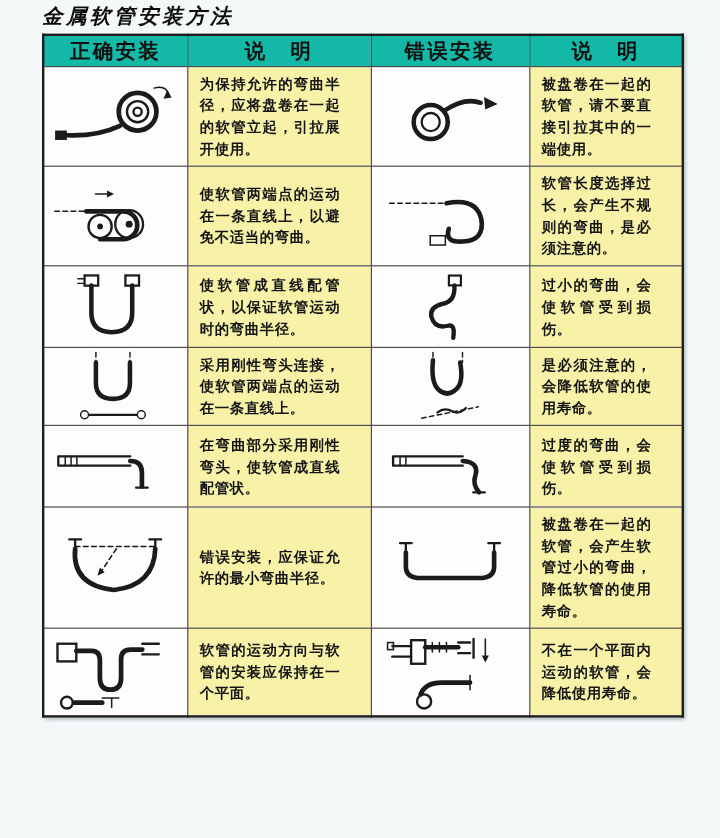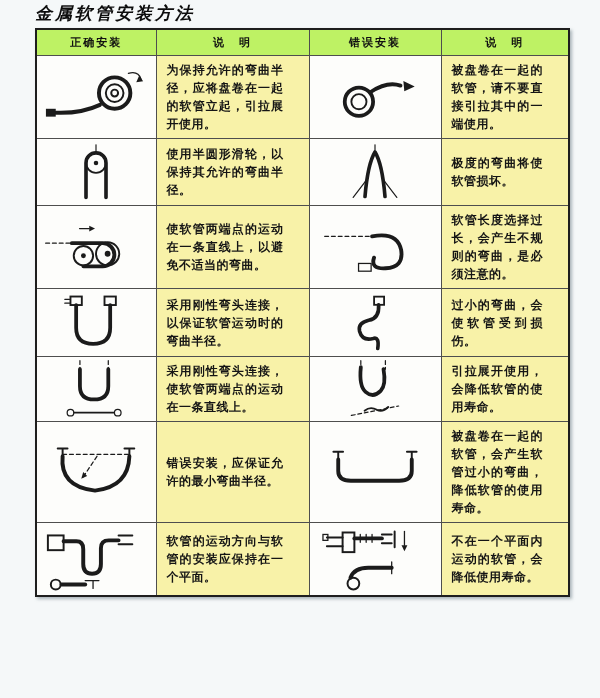--- a/index.html
+++ b/index.html
@@ -27,22 +27,22 @@
     table-layout:fixed;
     border:2px solid #1e1e1e;
     box-shadow:2px 2px 3px rgba(110,125,135,.55);
     background:#fdfdfb;
   }
   td,th{
     border:1px solid #4e4e4e;
     overflow:hidden;
   }
   th{
-    background:#bef264;
-    font-size:11px;
+    background:#14b8a6;
+    font-size:17px;
     font-weight:bold;
     letter-spacing:2px;
     height:23px;
     color:#111;
   }
   td.img{
     background:#fdfdfb;
     text-align:center;
     vertical-align:middle;
   }
@@ -103,39 +103,20 @@
       <svg width="104" height="60" viewBox="0 0 110 62">
         <circle class="h" cx="38" cy="36" r="15"></circle>
             <circle class="m" cx="38" cy="36" r="8"></circle>
         <path class="h" d="M50 26 Q68 14 82 19"></path>
         <path class="f" d="M85 14 l12 6 -11 5 z"></path>
       </svg>
     </td>
     <td class="desc">被盘卷在一起的软管，请不要直接引拉其中的一端使用。</td>
   </tr>
 
-  <tr class="r2">
-    <td class="img">
-      <svg width="100" height="60" viewBox="0 0 110 62">
-        <path class="t" d="M55 1 v8"></path>
-        <circle class="m" cx="55" cy="21" r="11"></circle>
-            <circle class="f" cx="55" cy="21" r="2.5"></circle>
-        <path class="h" d="M44 59 V21 A11 11 0 0 1 66 21 V59"></path>
-      </svg>
-    </td>
-    <td class="desc">使用半圆形滑轮，以保持其允许的弯曲半径。</td>
-    <td class="img">
-      <svg width="100" height="60" viewBox="0 0 110 62">
-        <path class="t" d="M55 1 v6"></path>
-        <path class="h" d="M44 58 Q47 22 55 9 Q63 22 66 58"></path>
-        <path class="t" d="M47 38 L31 59 M63 38 L79 59"></path>
-      </svg>
-    </td>
-    <td class="desc">极度的弯曲将使软管损坏。</td>
-  </tr>
 
   <tr class="r3">
     <td class="img">
       <svg width="108" height="60" viewBox="0 0 110 62">
         <path class="t dash" d="M3 27 H30"></path>
         <path class="t" d="M38 12 h10"></path>
             <path class="f" d="M48 9 l6 3 -6 3 z"></path>
         <circle class="m" cx="42" cy="40" r="10"></circle>
             <circle class="f" cx="42" cy="40" r="2.5"></circle>
         <circle class="m" cx="67" cy="38" r="12"></circle>
@@ -157,21 +138,21 @@
 
   <tr class="r5">
     <td class="img">
       <svg width="104" height="62" viewBox="0 0 110 62">
         <rect class="m" x="28" y="3" width="12" height="9"></rect>
             <rect class="m" x="64" y="3" width="12" height="9"></rect>
         <path class="h" d="M34 12 V36 Q34 53 52 53 Q70 53 70 36 V12"></path>
         <path class="t" d="M22 6 h5 M22 10 h5"></path>
       </svg>
     </td>
-    <td class="desc">采用刚性弯头连接，以保证软管运动时的弯曲半径。</td>
+    <td class="desc">使软管成直线配管状，以保证软管运动时的弯曲半径。</td>
     <td class="img">
       <svg width="100" height="62" viewBox="0 0 110 62">
         <rect class="m" x="54" y="2" width="11" height="9"></rect>
         <path class="h" d="M59 11 Q60 26 48 28 Q36 31 38 40 Q41 51 53 48 Q60 46 58 59"></path>
       </svg>
     </td>
     <td class="desc">过小的弯曲，会使软管受到损伤。</td>
   </tr>
 
   <tr class="r6">
@@ -186,23 +167,43 @@
     </td>
     <td class="desc">采用刚性弯头连接，使软管两端点的运动在一条直线上。</td>
     <td class="img">
       <svg width="104" height="60" viewBox="0 0 110 62">
         <path class="t dash" d="M40 1 v7 M66 1 v9"></path>
         <path class="h" d="M40 8 Q38 28 45 34 Q53 41 61 33 Q67 27 64 10"></path>
         <path class="m" d="M44 54 q6 -5 13 -1 q6 3 12 -3"></path>
         <path class="t dash" d="M30 59 L80 49"></path>
       </svg>
     </td>
-    <td class="desc">引拉展开使用，会降低软管的使用寿命。</td>
-  </tr>
-
+    <td class="desc">是必须注意的，会降低软管的使用寿命。</td>
+  </tr>
+
+  <tr class="r7">
+    <td class="img">
+      <svg width="108" height="60" viewBox="0 0 110 62">
+        <path class="m" d="M6 22 H68 M6 30 H68 M6 22 V30"></path>
+        <path class="t" d="M12 22 v8 M17 22 v8 M22 22 v8"></path>
+        <path class="h" d="M68 26 Q78 26 78 36 V48"></path>
+        <path class="m" d="M73 49 H83"></path>
+      </svg>
+    </td>
+    <td class="desc">在弯曲部分采用刚性弯头，使软管成直线配管状。</td>
+    <td class="img">
+      <svg width="108" height="60" viewBox="0 0 110 62">
+        <path class="m" d="M6 22 H66 M6 30 H66 M6 22 V30"></path>
+        <path class="t" d="M12 22 v8 M17 22 v8"></path>
+        <path class="h" d="M66 26 Q80 27 77 38 Q74 46 80 53"></path>
+        <path class="m" d="M75 53 H85"></path>
+      </svg>
+    </td>
+    <td class="desc">过度的弯曲，会使软管受到损伤。</td>
+  </tr>
 
   <tr class="r8">
     <td class="img">
       <svg width="108" height="62" viewBox="0 0 110 62">
         <path class="m" d="M16 7 h10 M21 7 v8 M84 7 h10 M89 7 v8"></path>
         <path class="h" d="M21 15 Q18 46 54 50 Q88 46 89 15"></path>
         <path class="t dash" d="M21 13 H89"></path>
         <path class="t dash" d="M56 15 L42 36"></path>
             <path class="f" d="M40 38 l2 -7 4 4 z"></path>
       </svg>

